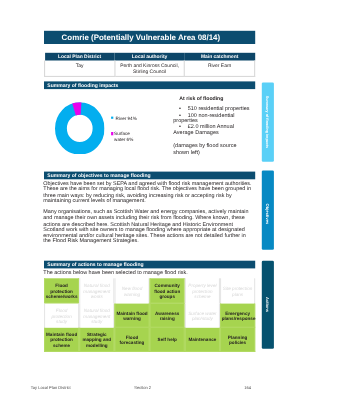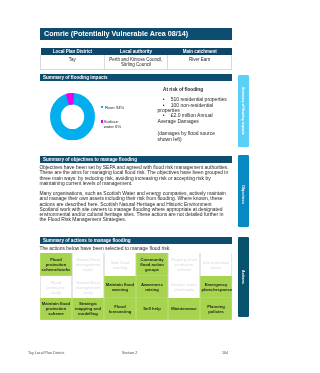--- a/index.html
+++ b/index.html
@@ -1,19 +1,19 @@
 <!DOCTYPE html>
 <html><head>
 <meta charset="utf-8">
 <style>
   html,body{margin:0;padding:0;}
   body{width:264px;height:373px;background:#ffffff;font-family:"Liberation Sans",sans-serif;overflow:hidden;-webkit-font-smoothing:antialiased;}
   .page{position:absolute;left:0;top:0;width:264px;height:373px;background:#ffffff;}
 
-  .title{position:absolute;left:40px;top:28px;width:192px;height:12px;background:#0c4d70;color:#fff;font-weight:bold;font-size:7.2px;line-height:12.4px;padding-left:4px;box-sizing:border-box;letter-spacing:0px;}
+  .title{position:absolute;left:40px;top:28px;width:192px;height:12px;background:#0c4d70;color:#fff;font-weight:bold;font-size:7.2px;line-height:12.4px;padding-left:16px;box-sizing:border-box;letter-spacing:0px;}
 
   table.info{position:absolute;left:40px;top:48px;width:192px;border-collapse:collapse;table-layout:fixed;}
   table.info th{background:#0d4668;color:#ffffff;font-size:4.5px;font-weight:bold;height:7px;text-align:center;padding:0;border:0;}
   table.info td{font-size:4.5px;text-align:center;color:#231f20;border-left:0.5px solid #d9d9d9;border-right:0.5px solid #d9d9d9;border-bottom:0.5px solid #d9d9d9;padding:2px 2px 0 2px;vertical-align:top;height:12px;line-height:5.2px;}
 
   .sec{position:absolute;left:40px;width:192px;height:7.4px;background:#0c4d70;color:#fff;font-weight:bold;font-size:4.6px;line-height:7.6px;padding-left:3px;box-sizing:border-box;}
 
   .para{position:absolute;left:39.4px;font-size:4.95px;line-height:5.3px;color:#231f20;text-align:left;}
 
   .tab{position:absolute;left:237.5px;width:11.5px;color:#fff;font-weight:bold;border-radius:1.2px;display:flex;align-items:center;justify-content:center;}

